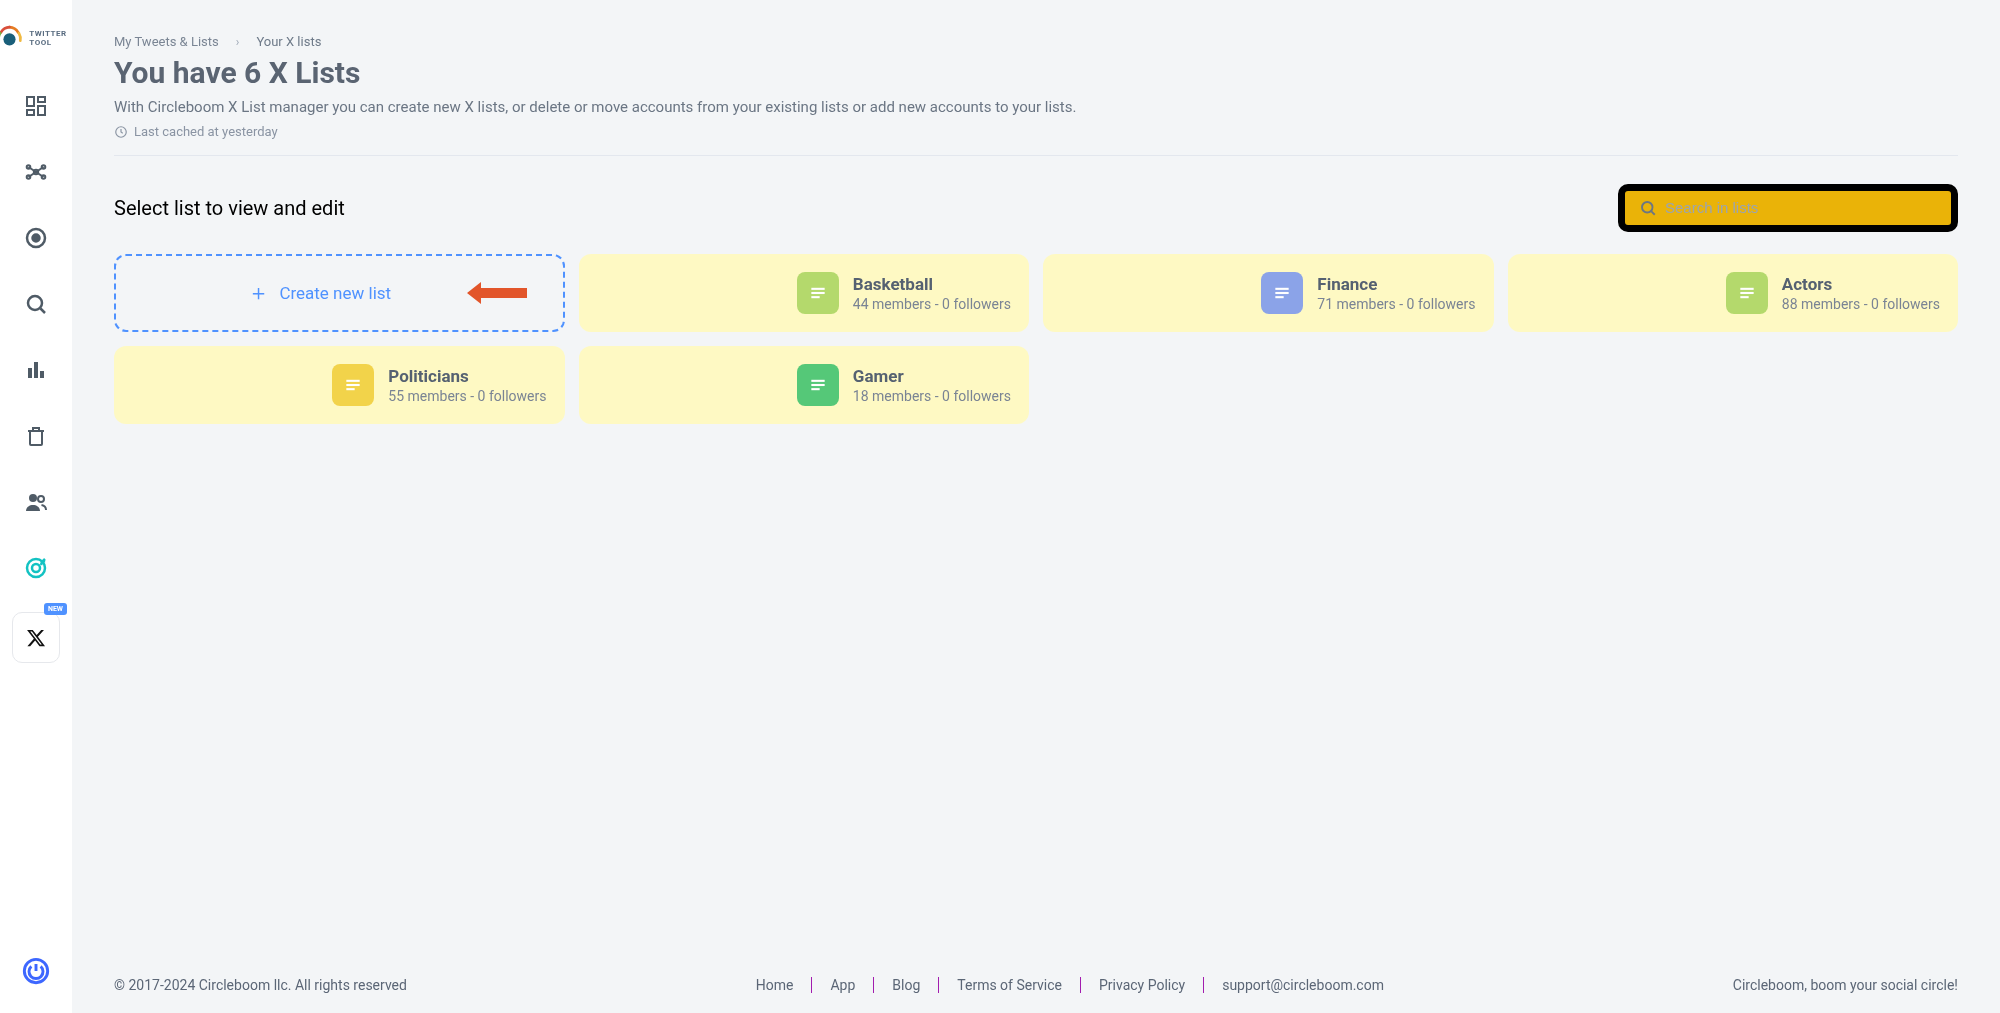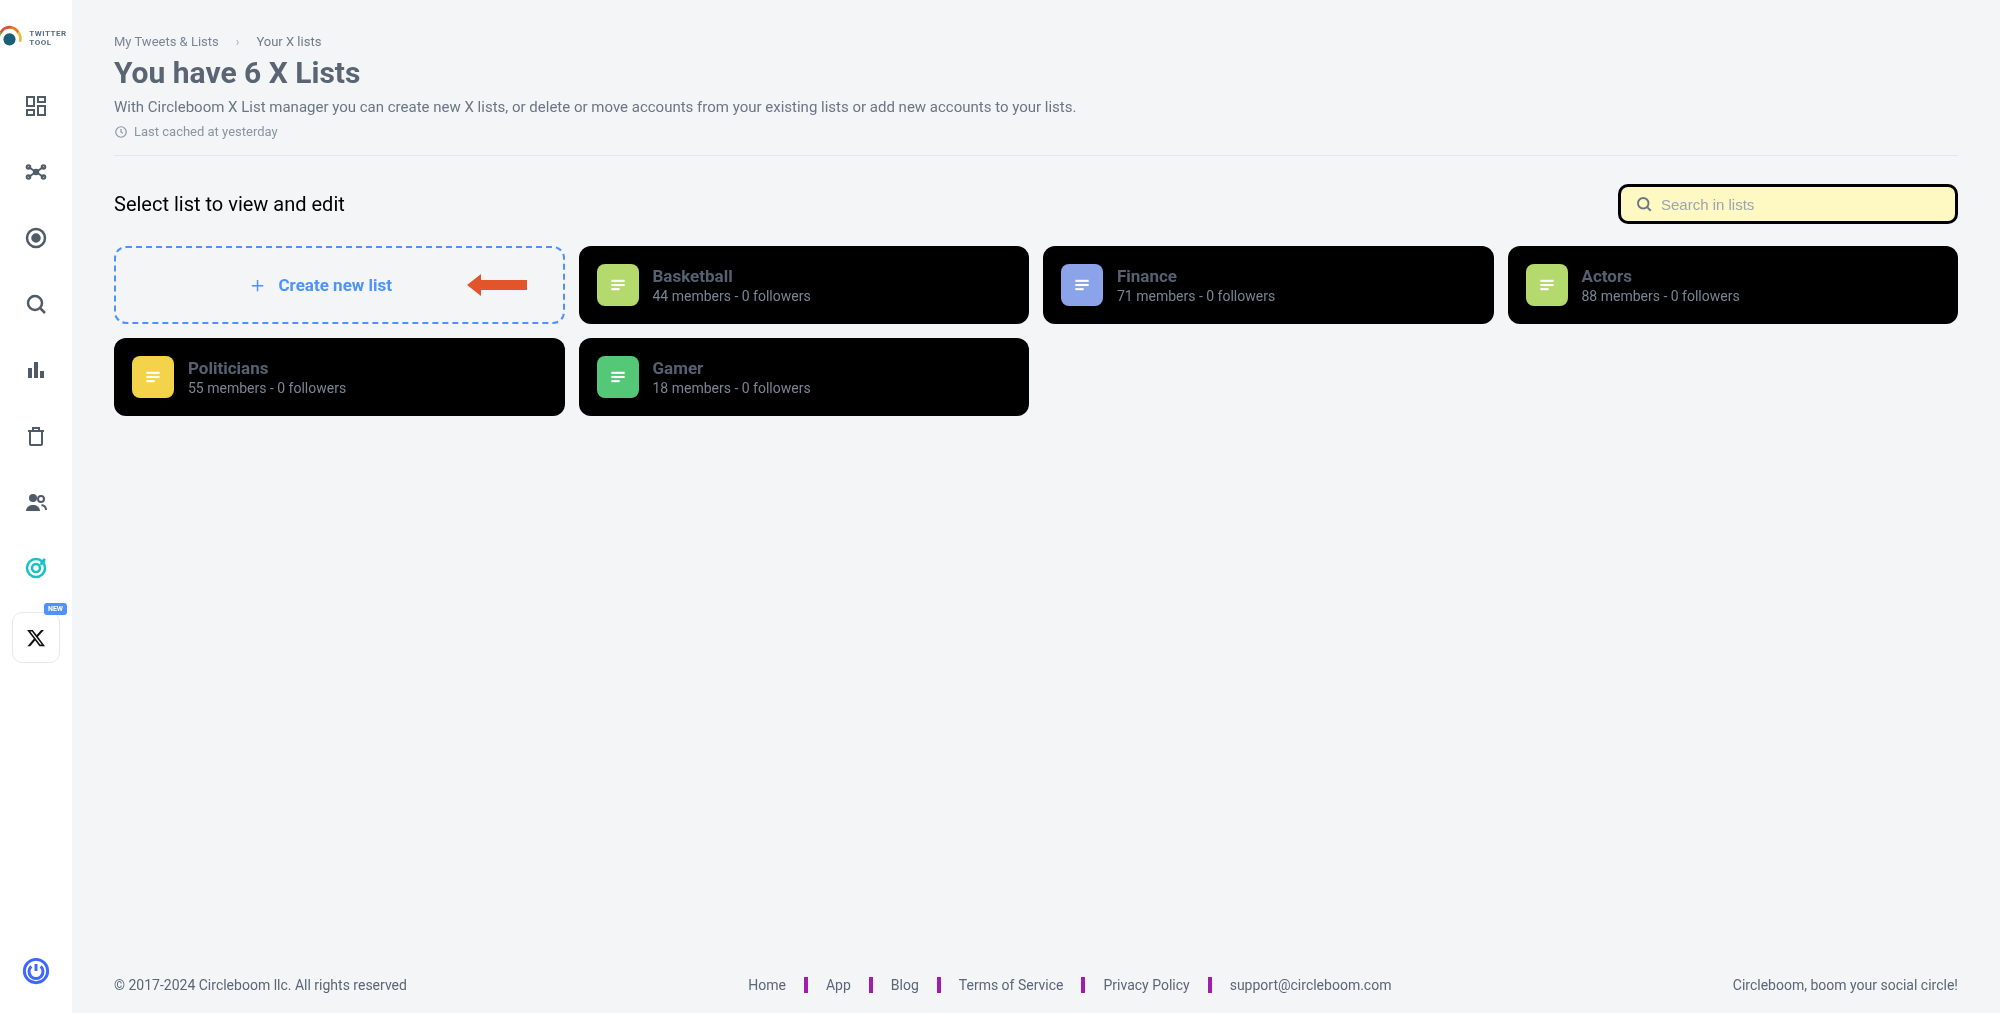--- a/index.html
+++ b/index.html
@@ -136,24 +136,24 @@
     justify-content: space-between;
     margin-bottom: 22px;
   }
   .section-title {
     font-size: 20px;
     font-weight: 400;
     color: #000000;
   }
   .search-wrap {
     display: flex;
-    align-items: flex-end;
+    align-items: flex-start;
     gap: 8px;
-    border: 3px solid #000000;
-    background: #fef9c3;
+    border: 7px solid #000000;
+    background: #eab308;
     border-radius: 10px;
     padding: 8px 14px;
     width: 340px;
   }
   .search-wrap svg { width: 18px; height: 18px; color: #6b7684; }
   .search-wrap input {
     border: none;
     outline: none;
     font-size: 15px;
     flex: 1;
@@ -161,38 +161,39 @@
     background: transparent;
   }
   .search-wrap input::placeholder { color: #9aa4b2; }
 
   .grid {
     display: grid;
     grid-template-columns: repeat(4, 1fr);
     gap: 14px;
   }
   .card {
-    background: #000000;
+    background: #fef9c3;
     border-radius: 12px;
     padding: 18px;
     display: flex;
     align-items: center;
     gap: 14px;
     cursor: pointer;
+    justify-content: flex-end;
   }
   .card.create {
     background: transparent;
     border: 2px dashed #4f92ff;
     color: #4f92ff;
     justify-content: center;
     position: relative;
   }
   .card.create .create-inner { display: flex; align-items: center; gap: 10px; margin-left: -40px; }
   .card.create .plus { font-size: 22px; font-weight: 500; line-height: 1; }
-  .card.create .create-label { font-size: 17px; font-weight: 700; }
+  .card.create .create-label { font-size: 17px; font-weight: 400; }
   .arrow-annot {
     position: absolute;
     right: 34px;
     top: 50%;
     transform: translateY(-50%);
     width: 64px;
     height: 28px;
     pointer-events: none;
   }
   .arrow-annot svg { width: 100%; height: 100%; }
@@ -228,21 +229,21 @@
     display: flex;
     align-items: center;
     justify-content: space-between;
     font-size: 14px;
     color: #5b6676;
     padding-top: 30px;
   }
   .footer-links { display: flex; align-items: center; gap: 0; }
   .footer-links a {
     padding: 0 18px;
-    border-left: 4px solid #a21caf;
+    border-left: 1px solid #a21caf;
     cursor: pointer;
     color: #5b6676;
     text-decoration: none;
   }
   .footer-links a:first-child { border-left: none; }
 </style>
 </head>
 <body>
 
 <aside class="sidebar">

